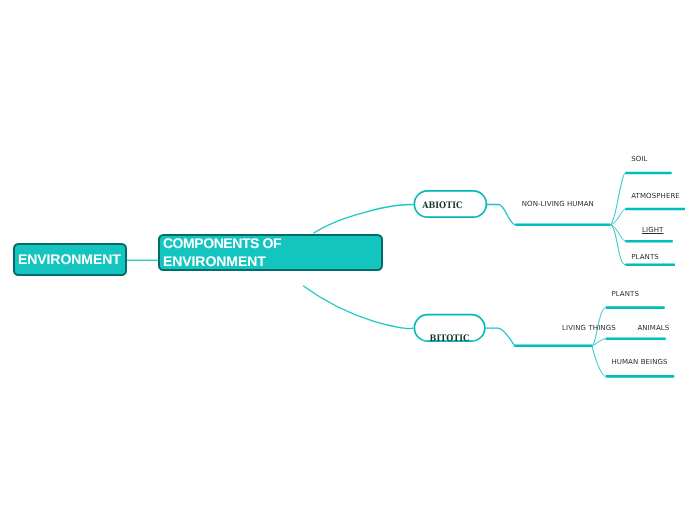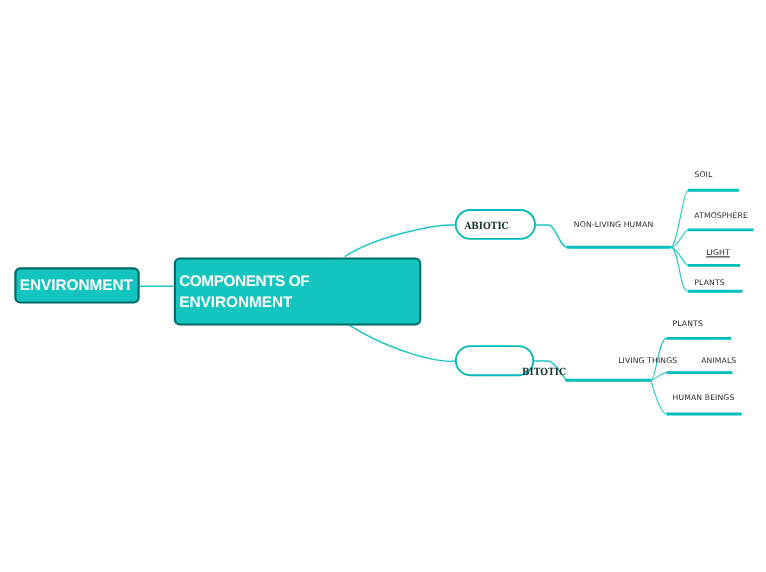--- a/index.html
+++ b/index.html
@@ -6,21 +6,21 @@
   body{width:696px;height:520px;background:#ffffff;overflow:hidden;
        font-family:"Liberation Sans",sans-serif;
        -webkit-font-smoothing:antialiased;text-rendering:geometricPrecision;}
   #stage{position:relative;width:696px;height:520px;}
   svg.edges{position:absolute;left:0;top:0;width:696px;height:520px;}
   .node{position:absolute;box-sizing:border-box;}
   .root-node{left:12.8px;top:243.2px;width:113.8px;height:33.3px;background:#13C4BF;
     border:2px solid #006B69;border-radius:5.5px;display:flex;align-items:center;}
   .root-label{color:#ffffff;font-size:14px;font-weight:bold;letter-spacing:-0.05px;padding-left:3.1px;
     line-height:1;position:relative;top:-0.4px;}
-  .main-node{left:157.8px;top:233.7px;width:225.2px;height:62px;background:#13C4BF;
+  .main-node{left:157.8px;top:233.7px;width:225.2px;height:37px;background:#13C4BF;
     border:2px solid #006B69;border-radius:5.5px;display:flex;flex-direction:column;
     justify-content:center;}
   .main-label{color:#ffffff;font-size:14px;font-weight:bold;letter-spacing:-0.05px;line-height:18.6px;padding-left:3.1px;position:relative;top:0.3px;}
   .main-label.l1{letter-spacing:-0.42px;}
   .pill{background:transparent;border:0;display:flex;align-items:center;justify-content:center;}
   .pill-label{color:#17382F;font-size:9px;font-weight:bold;font-family:"DejaVu Serif",serif;
     font-stretch:condensed;line-height:1;position:relative;top:2.9px;}
   .leaf{position:absolute;color:#2b2b2b;font-family:"DejaVu Sans",sans-serif;
     font-size:7px;letter-spacing:0.1px;white-space:nowrap;line-height:1;}
 </style>
@@ -64,21 +64,21 @@
 
   <div class="node main-node">
     <span class="main-label l1">COMPONENTS OF</span>
     <span class="main-label">ENVIRONMENT</span>
   </div>
 
   <div class="node pill" id="pill0" style="left:413.8px;top:189.6px;width:57px;height:28.2px;">
     <span class="pill-label">ABIOTIC</span>
   </div>
 
-  <div class="node pill" id="pill1" style="left:413.8px;top:313.6px;width:71.5px;height:46px;margin-left:45px;">
+  <div class="node pill" id="pill1" style="left:413.8px;top:313.6px;width:71.5px;height:46px;">
     <span class="pill-label">BITOTIC</span>
   </div>
 
   <div class="leaf" style="left:521.7px;top:200.5px;">NON-LIVING HUMAN</div>
   <div class="leaf" style="left:545px;top:325px;padding-left:17px;">LIVING THINGS</div>
 
   <div class="leaf" style="left:631.3px;top:155.5px;">SOIL</div>
   <div class="leaf" style="left:631.2px;top:192.5px;">ATMOSPHERE</div>
   <div class="leaf" style="left:642px;top:226.5px;text-decoration:underline;">LIGHT</div>
   <div class="leaf" style="left:631.2px;top:253.5px;">PLANTS</div>

